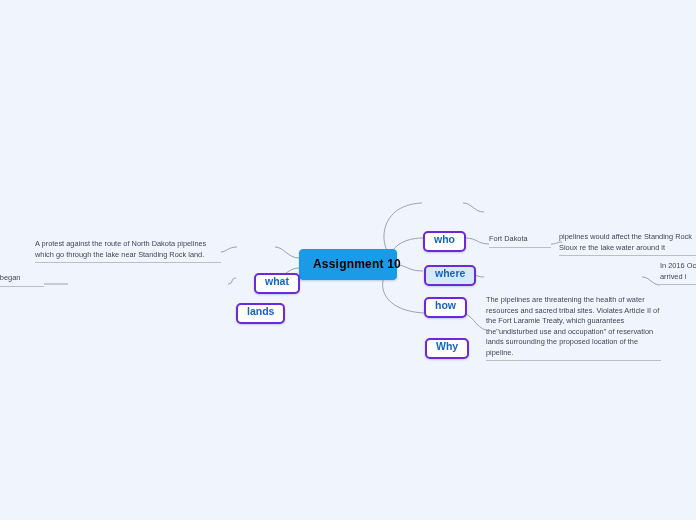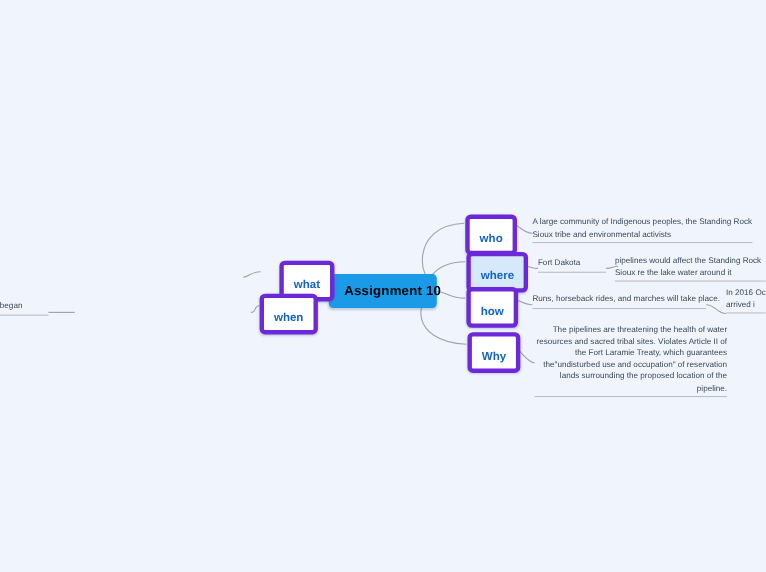--- a/index.html
+++ b/index.html
@@ -40,29 +40,30 @@
     color: #000000;
     font-weight: bold;
     font-size: 12px;
     letter-spacing: 0.2px;
     padding: 7px 13px 8px 13px;
     text-align: center;
     box-shadow: 0 1px 2px rgba(60,90,140,0.28);
   }
   
   .branch {
-    border: 4px solid #6d28d9;
+    border: 2px solid #6d28d9;
     border-radius: 5px;
     background: #ffffff;
     color: #1565c0;
     font-weight: bold;
     font-size: 10.5px;
-    padding: 12px 9px 5px 9px;
+    padding: 0 9px 5px 9px;
     text-align: center;
     box-shadow: 0 1px 2px rgba(60,90,140,0.25);
+    margin-top: 36px;
   }
   .branch.selected {
     background: #d6e9fb;
   }
   
   .leaf {
     color: #3c4858;
     font-size: 7.4px;
     line-height: 1.42;
     border-bottom: 1px solid #b9bfc9;
@@ -82,21 +83,21 @@
   #node-why       { left: 425px; top: 302px; }
 
   #leaf-what      { left: 35px;  top: 239px; width: 186px; }
   #leaf-when      { left: 68px;  top: 273px; width: 160px; }
   #leaf-when-sub  { left: -24px; top: 273px; width: 68px; }
   #leaf-who       { left: 484px; top: 197px; width: 200px; }
   #leaf-where     { left: 489px; top: 234px; width: 62px; }
   #leaf-where-sub { left: 559px; top: 232px; width: 150px; }
   #leaf-how       { left: 484px; top: 267px; width: 158px; }
   #leaf-how-sub   { left: 660px; top: 261px; width: 120px; }
-  #leaf-why       { left: 486px; top: 295px; width: 175px; text-align: right; }
+  #leaf-why       { left: 486px; top: 295px; width: 175px; }
 </style>
 </head>
 <body>
 
 <div id="canvas">
 
   <svg id="links" viewBox="0 0 696 520" width="696" height="520">
     <g fill="none" stroke="#9aa3b0" stroke-width="1">
 
       <path d="M299,258 C288,258 284,247 275,247"></path>
@@ -116,33 +117,32 @@
 
       <path d="M237,247 C228,247 226,252 221,252"></path>
       <path d="M236,278 C230,278 234,284 228,284"></path>
       <path d="M68,284 C60,284 52,284 44,284"></path>
     </g>
   </svg>
 
   <div class="node root" id="root-node">Assignment 10</div>
 
   <div class="node branch" id="node-what">what</div>
-  <div class="node branch" id="node-when">when</div>
+  <div class="node branch" id="node-when">lands</div>
 
   <div class="node branch" id="node-who">who</div>
   <div class="node branch selected" id="node-where">where</div>
   <div class="node branch" id="node-how">how</div>
   <div class="node branch" id="node-why">Why</div>
 
+  <div class="node leaf" id="leaf-what">A protest against the route of North Dakota pipelines which go through the lake near Standing Rock land.</div>
 
   <div class="node leaf nowrap" id="leaf-when-sub">testing began</div>
 
-  <div class="node leaf" id="leaf-who">A large community of Indigenous peoples, the Standing Rock Sioux tribe and environmental activists</div>
 
   <div class="node leaf nowrap" id="leaf-where">Fort Dakota</div>
   <div class="node leaf" id="leaf-where-sub">pipelines would affect the Standing Rock Sioux re the lake water around it</div>
 
-  <div class="node leaf nowrap" id="leaf-how">Runs, horseback rides, and marches will take place.</div>
   <div class="node leaf" id="leaf-how-sub">In 2016 Oceti relay run from They arrived i</div>
 
   <div class="node leaf" id="leaf-why">The pipelines are threatening the health of water resources and sacred tribal sites. Violates Article II of the Fort Laramie Treaty, which guarantees the"undisturbed use and occupation" of reservation lands surrounding the proposed location of the pipeline.</div>
 
 </div>
 
 </body></html>

